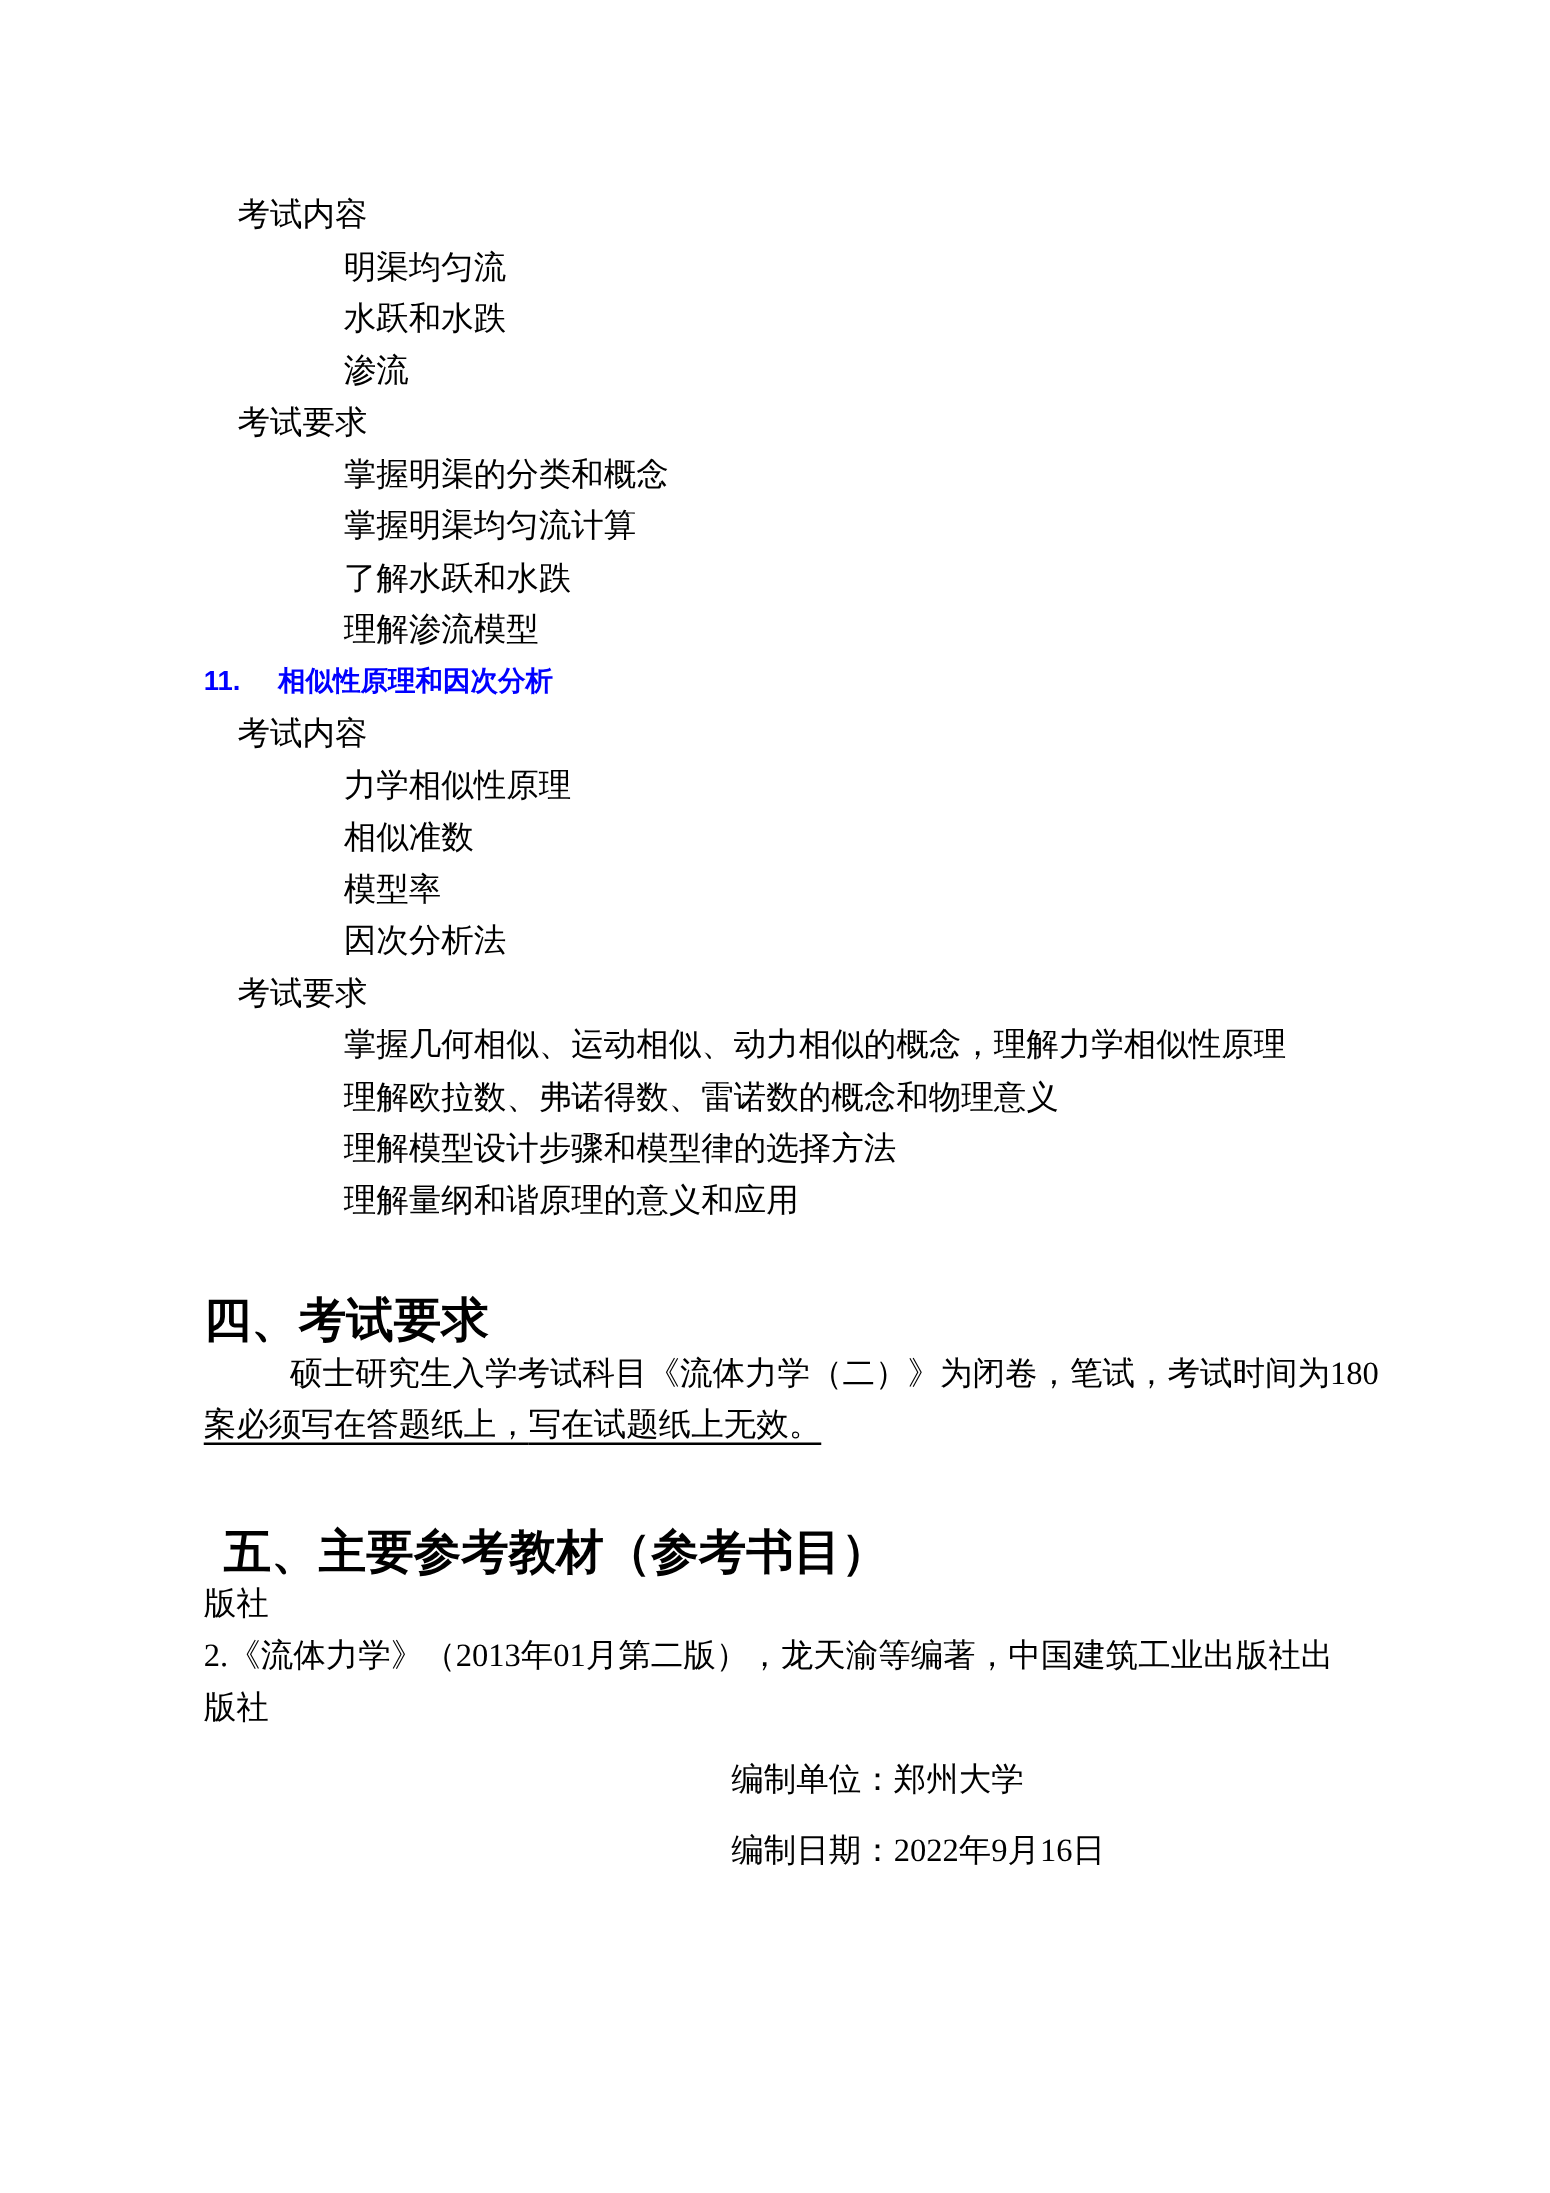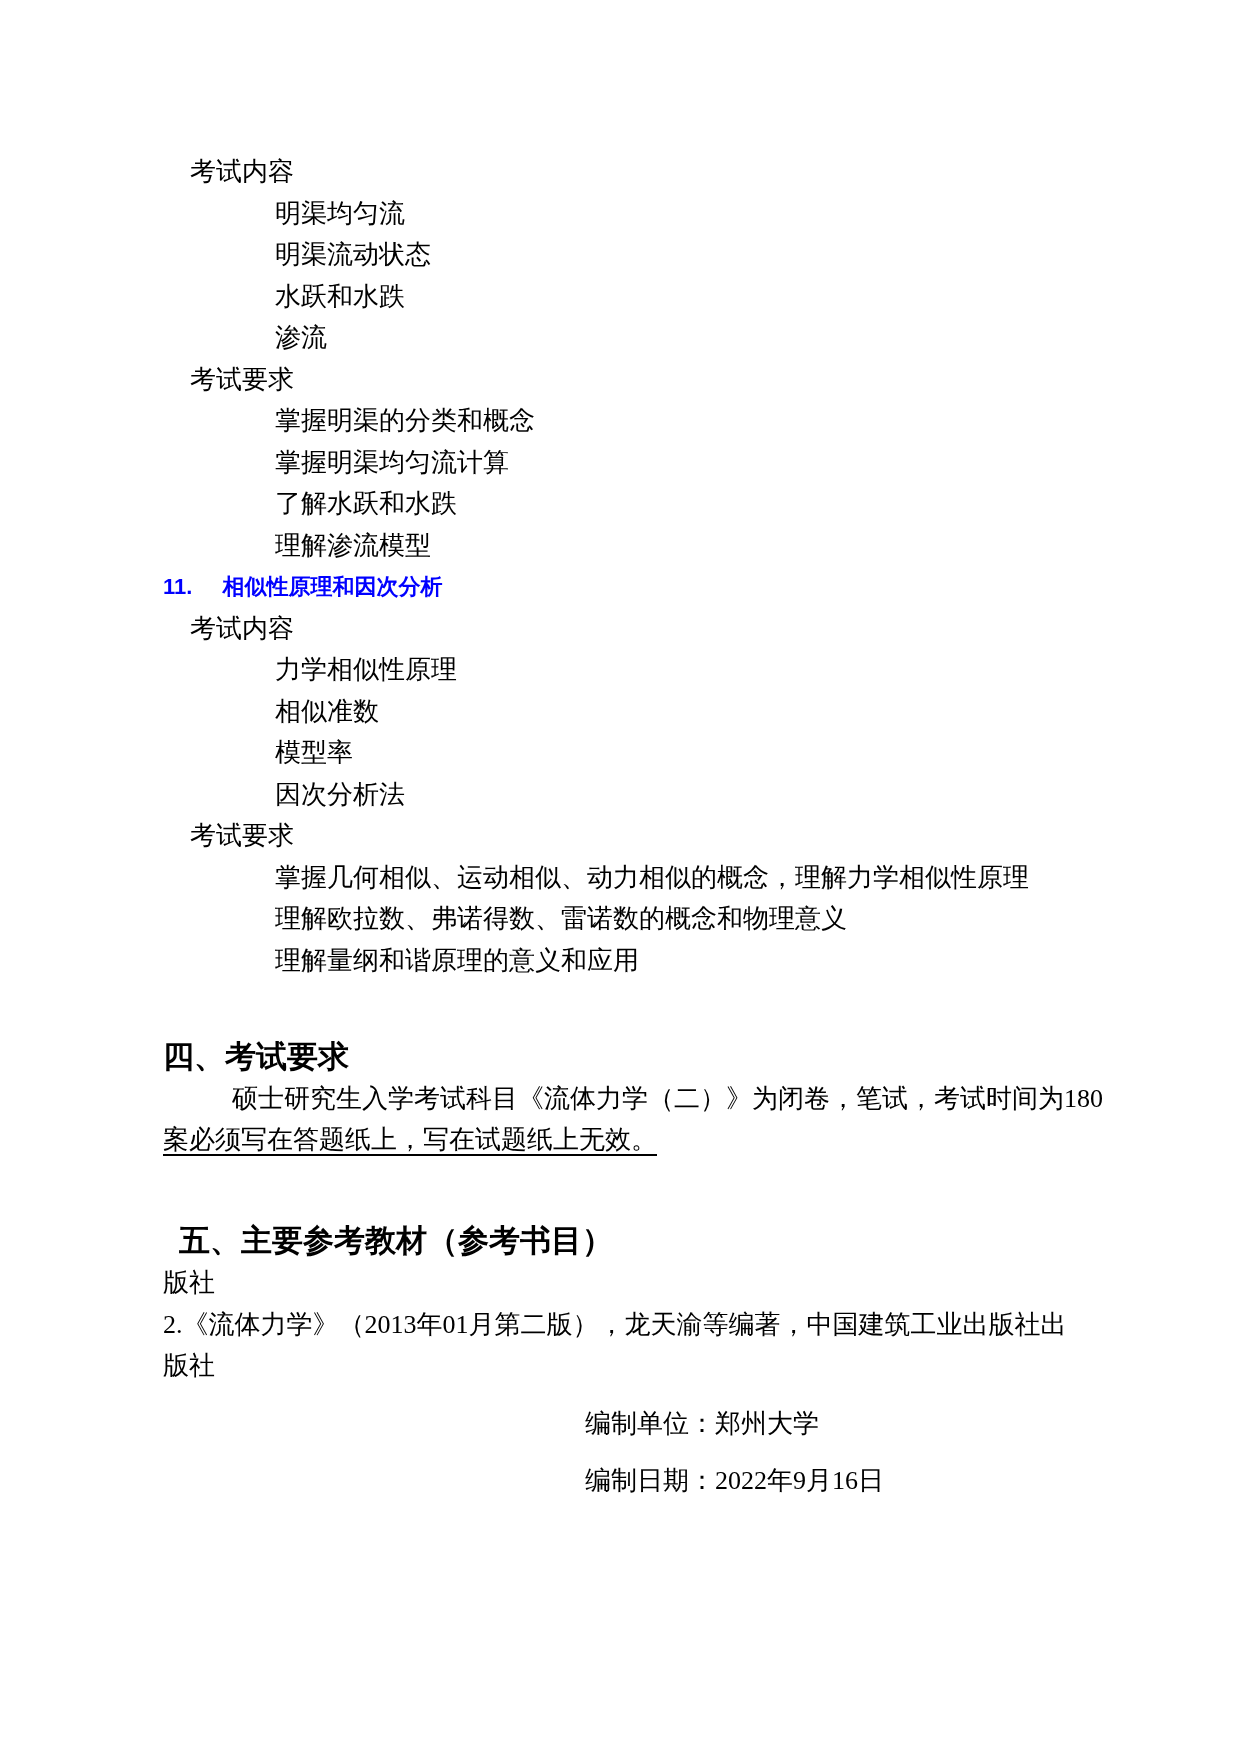--- a/index.html
+++ b/index.html
@@ -33,42 +33,41 @@
   .heading-blue {
     font-family: "Liberation Sans", "DejaVu Sans", sans-serif;
     font-weight: 700;
     font-size: 22px;
     color: #0000FF;
   }
   .heading-blue .ht { margin-left: 30px; }
   .heading-bold {
     font-family: "Liberation Sans", "DejaVu Sans", sans-serif;
     font-weight: 700;
-    font-size: 31px;
+    font-size: 38px;
     color: #000000;
   }
   .mt-sec4 { margin-top: 55px; }
   .mt-sec5 { margin-top: 60px; margin-left: 16px; }
   .footer-line { padding-left: 422px; margin-top: 16px; }
   .u {
     text-decoration: underline;
     text-decoration-thickness: 2px;
     text-underline-offset: 6px;
   }
   .u + .u { margin-left: 0; }
 </style>
 </head>
 <body>
 
 <div class="page">
   <div class="content">
 
     <div class="line label">考试内容</div>
     <div class="line item">明渠均匀流</div>
-    <div class="line item">明渠流动状态</div>
     <div class="line item">水跃和水跌</div>
     <div class="line item">渗流</div>
     <div class="line label">考试要求</div>
     <div class="line item">掌握明渠的分类和概念</div>
     <div class="line item">掌握明渠均匀流计算</div>
     <div class="line item">了解水跃和水跌</div>
     <div class="line item">理解渗流模型</div>
 
     <div class="line heading-blue" style="color: rgb(0, 0, 255);">
       <span>11.</span>
@@ -76,20 +75,21 @@
     </div>
 
     <div class="line label">考试内容</div>
     <div class="line item">力学相似性原理</div>
     <div class="line item">相似准数</div>
     <div class="line item">模型率</div>
     <div class="line item">因次分析法</div>
     <div class="line label">考试要求</div>
     <div class="line item">掌握几何相似、运动相似、动力相似的概念，理解力学相似性原理</div>
     <div class="line item">理解欧拉数、弗诺得数、雷诺数的概念和物理意义</div>
+    <div class="line item">理解模型设计步骤和模型律的选择方法</div>
     <div class="line item">理解量纲和谐原理的意义和应用</div>
 
     <div class="line heading-bold mt-sec4">四、考试要求</div>
     <div class="line para-first">硕士研究生入学考试科目《流体力学（二）》为闭卷，笔试，考试时间为180</div>
     <div class="line">
       <span class="u">案必须写在答题纸上，</span>
         <span class="u">写在试题纸上无效。</span>
     </div>
 
     <div class="line heading-bold mt-sec5">五、主要参考教材（参考书目）</div>

